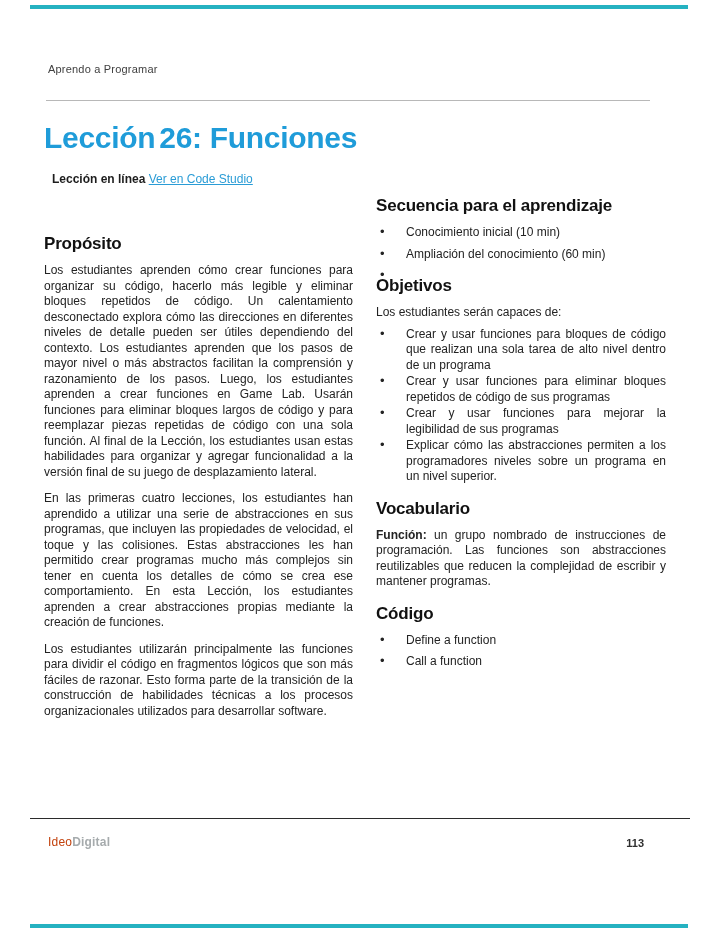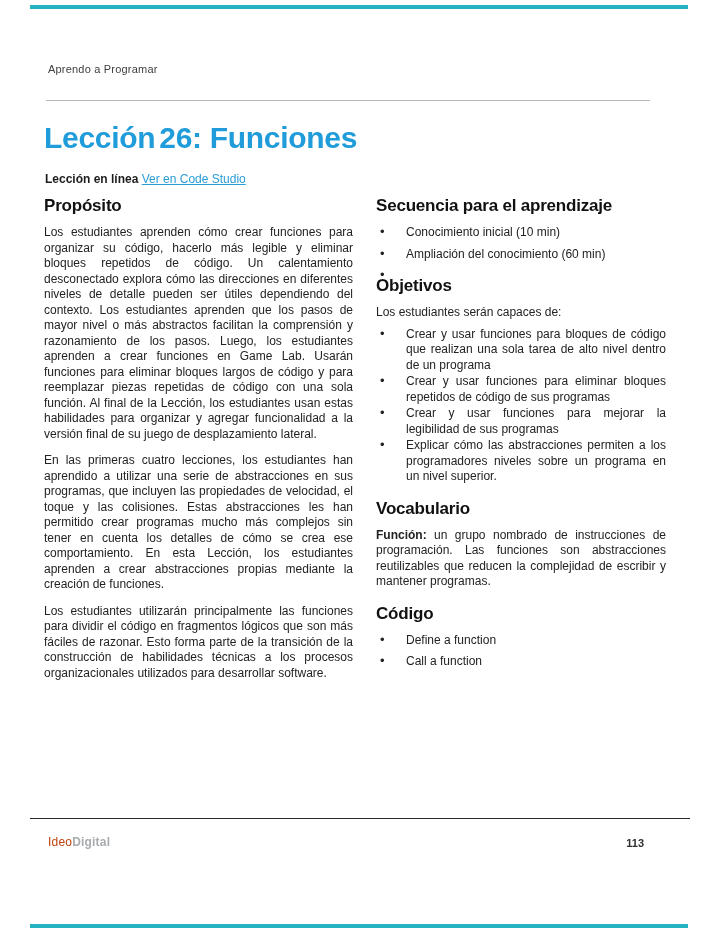--- a/index.html
+++ b/index.html
@@ -18,27 +18,27 @@
   .rule-teal.top { top: 5px; }
   .rule-teal.bottom { top: 924px; }
 
   
   .run-header { position: absolute; left: 48px; top: 63px; font-size: 11px; color: #404040; letter-spacing: .2px; }
   .rule-header { position: absolute; left: 46px; top: 100px; width: 604px; height: 1px; background: #b8b8b8; }
 
   
   .title { position: absolute; left: 44px; top: 121px; font-size: 30px; font-weight: bold; color: #1f9cd9; letter-spacing: -0.3px; white-space: nowrap; }
   .title .t2 { margin-left: 4px; }
-  .subtitle { position: absolute; left: 45px; top: 172px; font-size: 12px; }
+  .subtitle { position: absolute; left: 52px; top: 172px; font-size: 12px; }
   .subtitle .lbl { font-weight: bold; color: #1d1d1d; }
   .subtitle a { color: #2a9cd6; text-decoration: underline; font-weight: normal; cursor: pointer; }
 
   
   .columns { position: absolute; left: 44px; top: 196px; width: 622px; display: flex; gap: 23px; }
-  .col-left { width: 309px; }
+  .col-left { width: 309px; margin-top: 38px; }
   .col-right { width: 290px; }
 
   h2.sec { font-size: 17px; font-weight: bold; color: #111111; margin: 0 0 9px 0; letter-spacing: -0.2px; }
   .col-right h2.sec { margin-top: 14px; }
   .col-right h2.sec:first-child { margin-top: 0; }
 
   .para { font-size: 12px; line-height: 15.5px; text-align: justify; color: #232323; margin-bottom: 11px; }
   .intro { font-size: 12px; line-height: 15.5px; color: #232323; margin-bottom: 6px; }
 
   ul.blist { list-style: none; margin: 2px 0 4px 0; }

